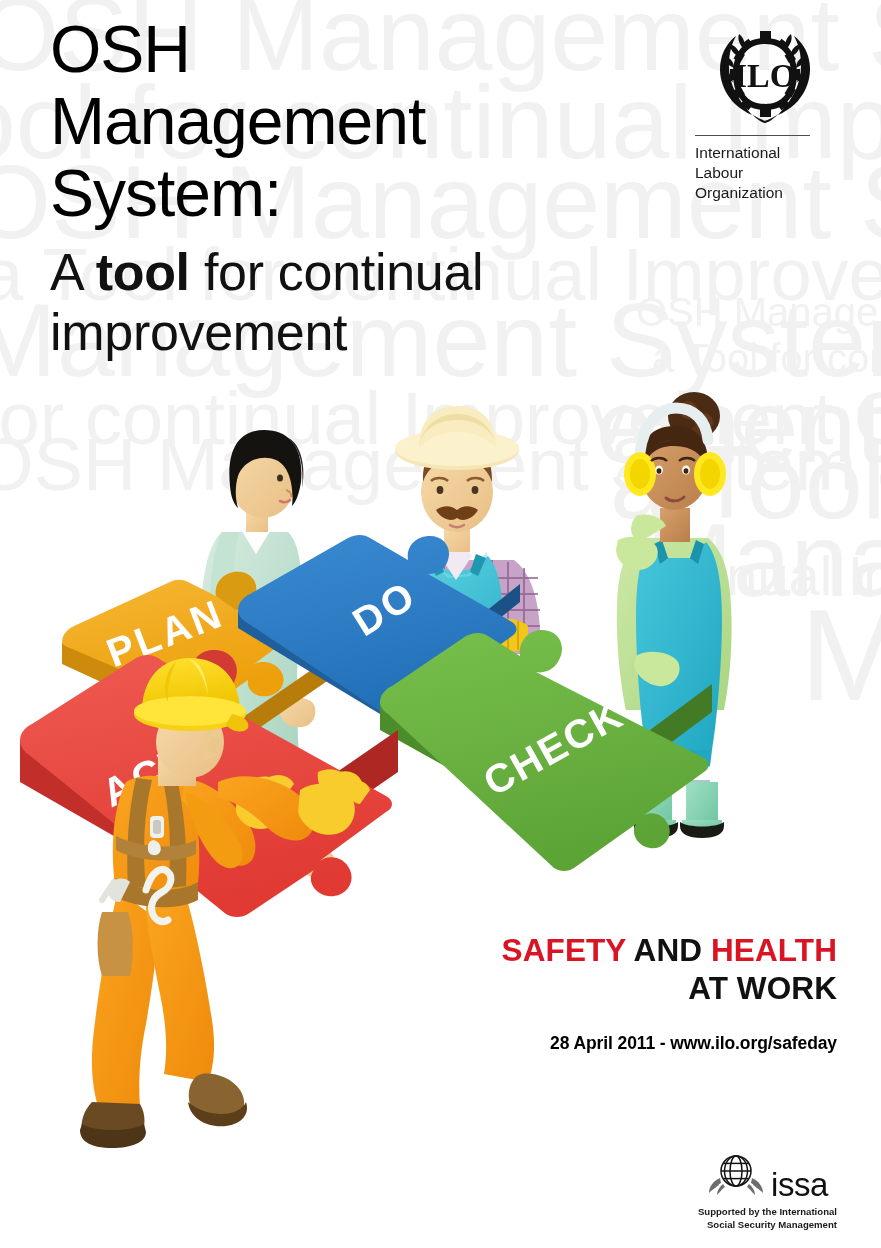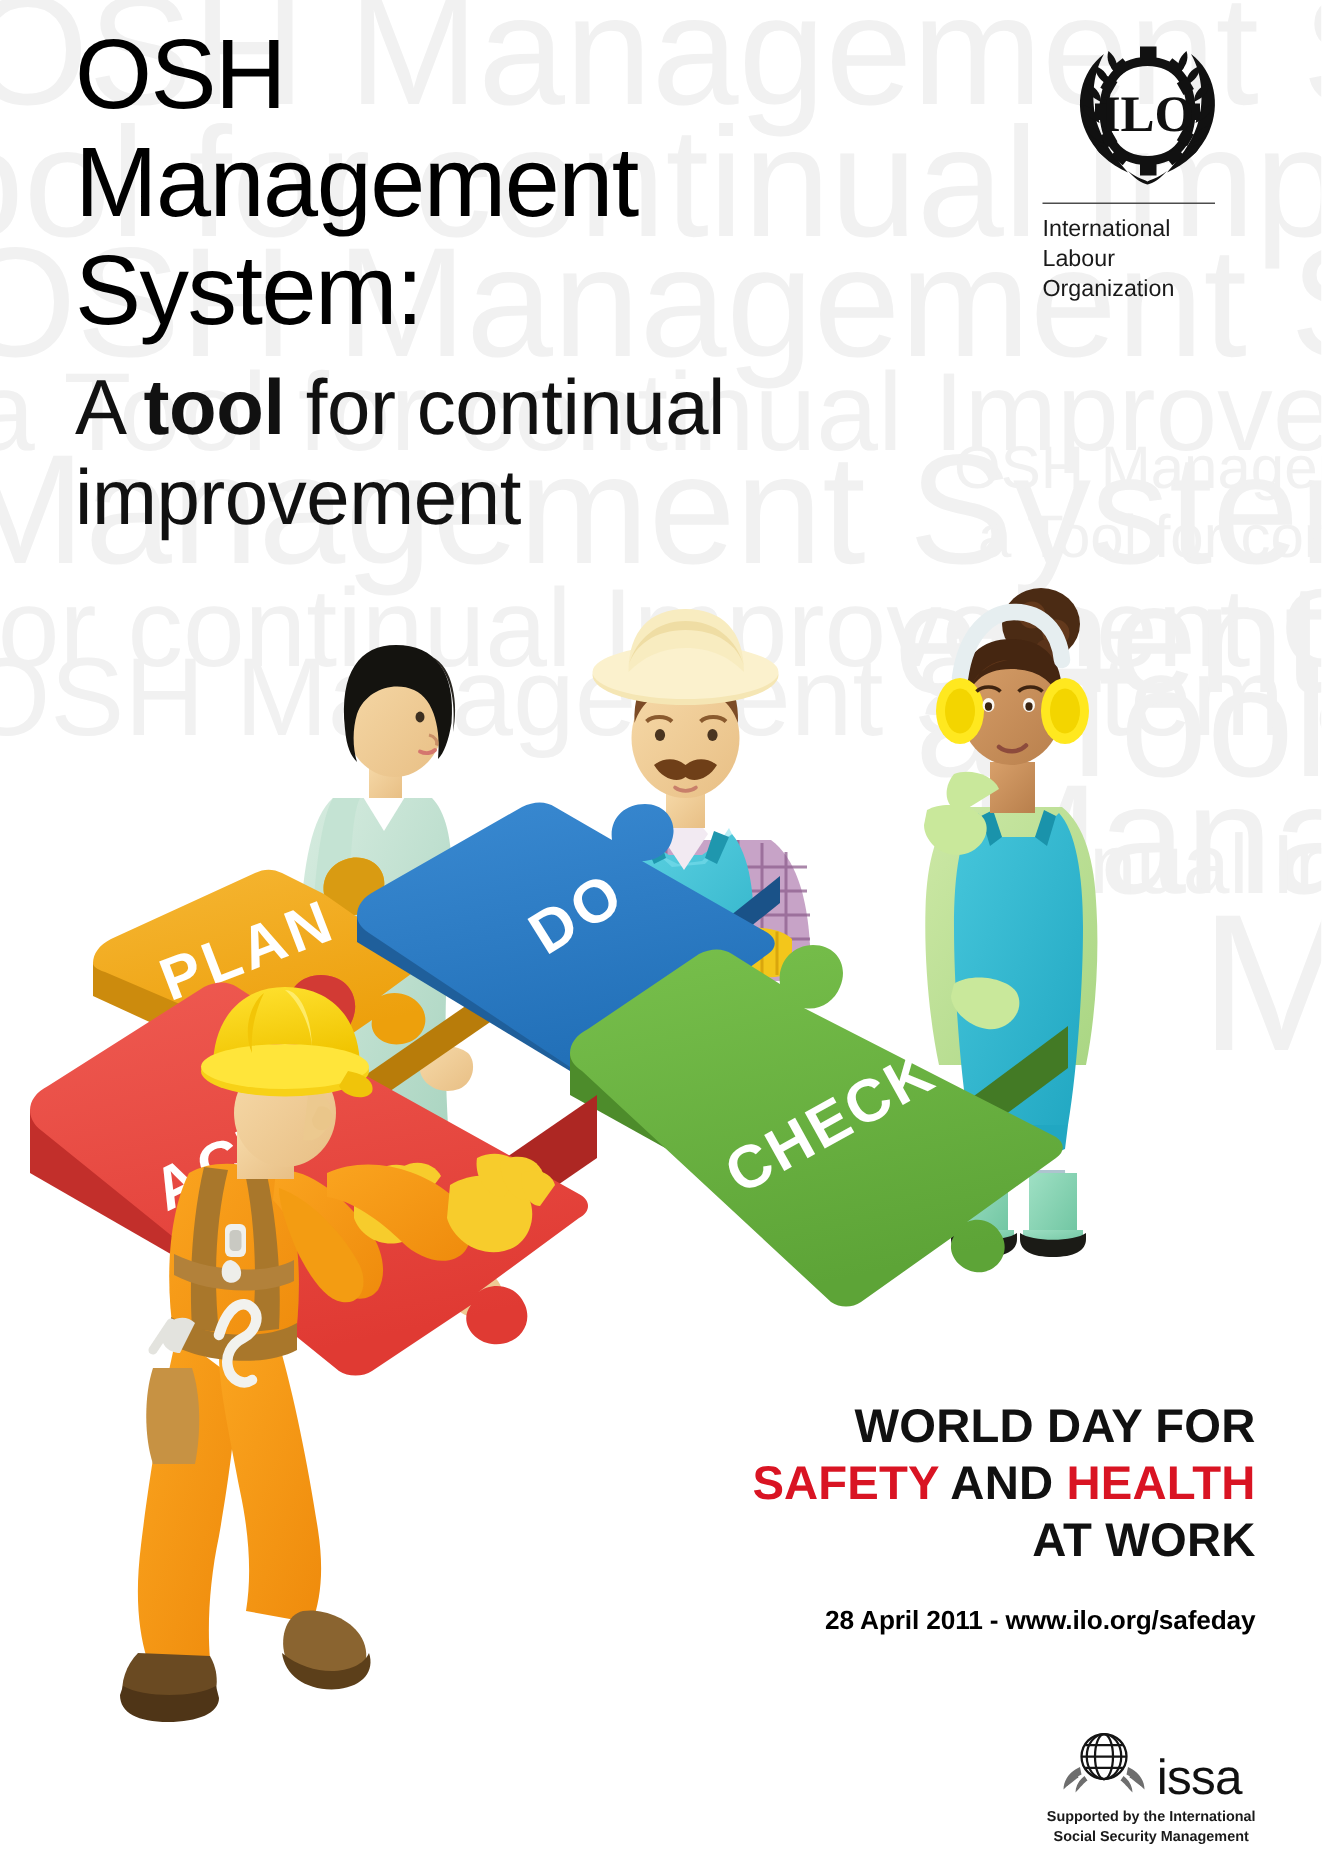--- a/index.html
+++ b/index.html
@@ -141,20 +141,21 @@
     letter-spacing: -0.5px;
     line-height: 1;
     margin-top: 20px;
   }
   #issa-caption {
     margin-top: 5px;
     font-size: 9.6px;
     font-weight: 700;
     color: #1a1a1a;
     line-height: 1.33;
+    text-align: right;
   }
 </style>
 </head>
 <body>
 
 <div id="poster">
 
   <div id="watermark">
     <div class="wm-line wm-huge" style="left:-22px; top:-18px;">OSH Management S</div>
     <div class="wm-line wm-huge" style="left:-42px; top:70px;">ool for continual Improve</div>
@@ -595,21 +596,20 @@
                C226 372 208 366 190 366 C170 366 154 372 142 382 Z" fill="url(#gHelmet)"></path>
       <ellipse cx="190" cy="384" rx="56" ry="17" fill="#f7d117"></ellipse>
       <ellipse cx="190" cy="381" rx="56" ry="15" fill="#ffe53a"></ellipse>
       <path d="M190 330 C200 330 208 348 208 370 C208 356 200 338 190 330 Z" fill="#fff07a" opacity="0.8"></path>
       <path d="M176 332 C170 344 167 358 168 372 C162 358 166 340 176 332 Z" fill="#f2c507"></path>
       <path d="M232 384 C244 386 250 392 248 398 C244 404 230 402 226 394 Z" fill="#f0c40a"></path>
     </g>
   </svg>
 
   <div id="worldday">
-    <div class="wd-line">WORLD DAY FOR</div>
     <div class="wd-line"><span class="wd-red">SAFETY</span><span> AND </span><span class="wd-red">HEALTH</span></div>
     <div class="wd-line">AT WORK</div>
     <div id="wd-date">28 April 2011 - www.ilo.org/safeday</div>
   </div>
 
   <div id="issa-logo">
     <div id="issa-row">
       <svg width="58" height="50" viewBox="0 0 58 50">
         <g fill="none" stroke="#141414" stroke-width="1.5">
           <circle cx="29" cy="21" r="15"></circle>

